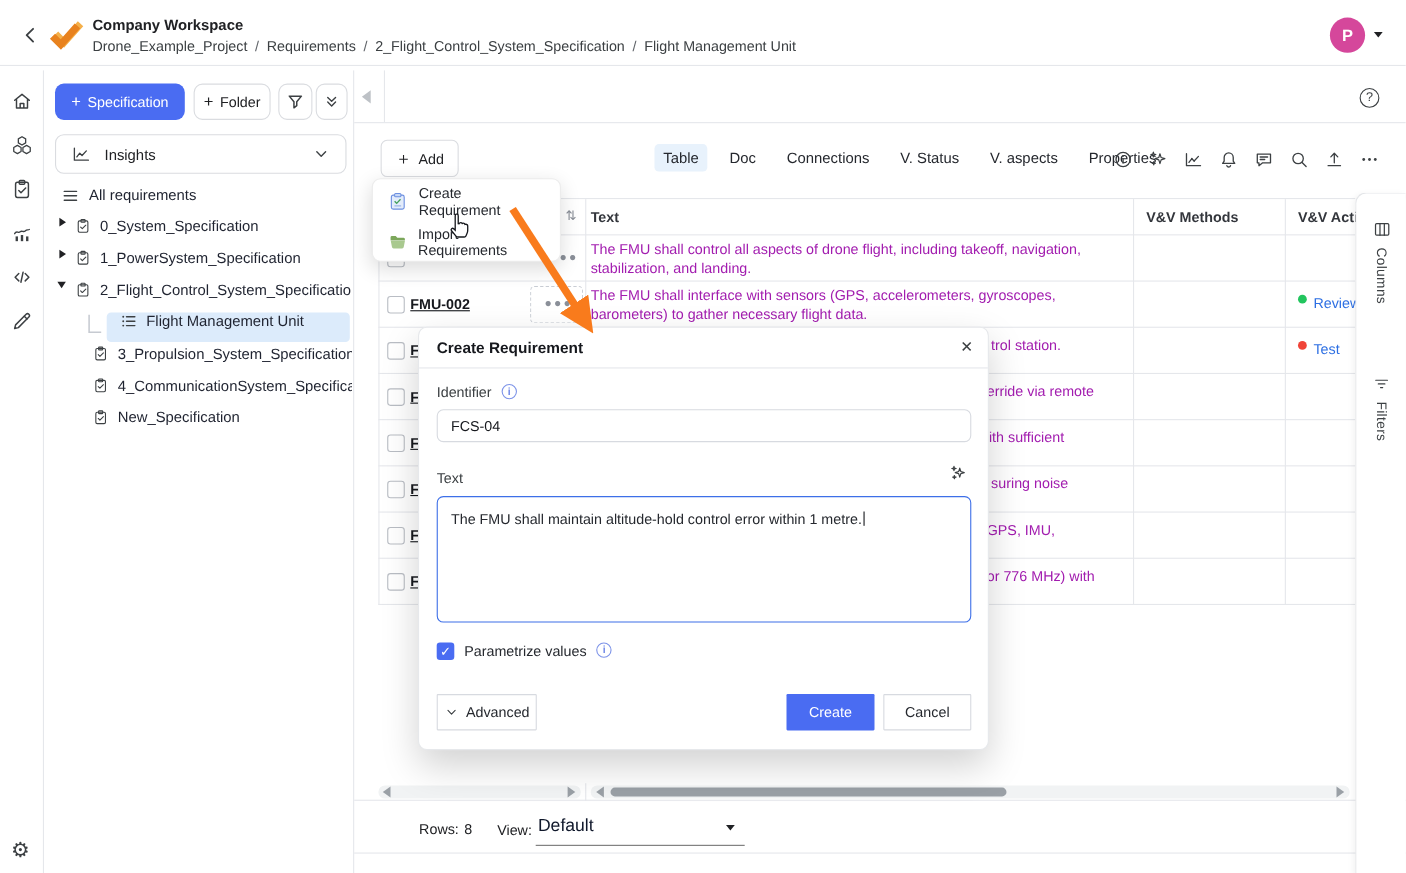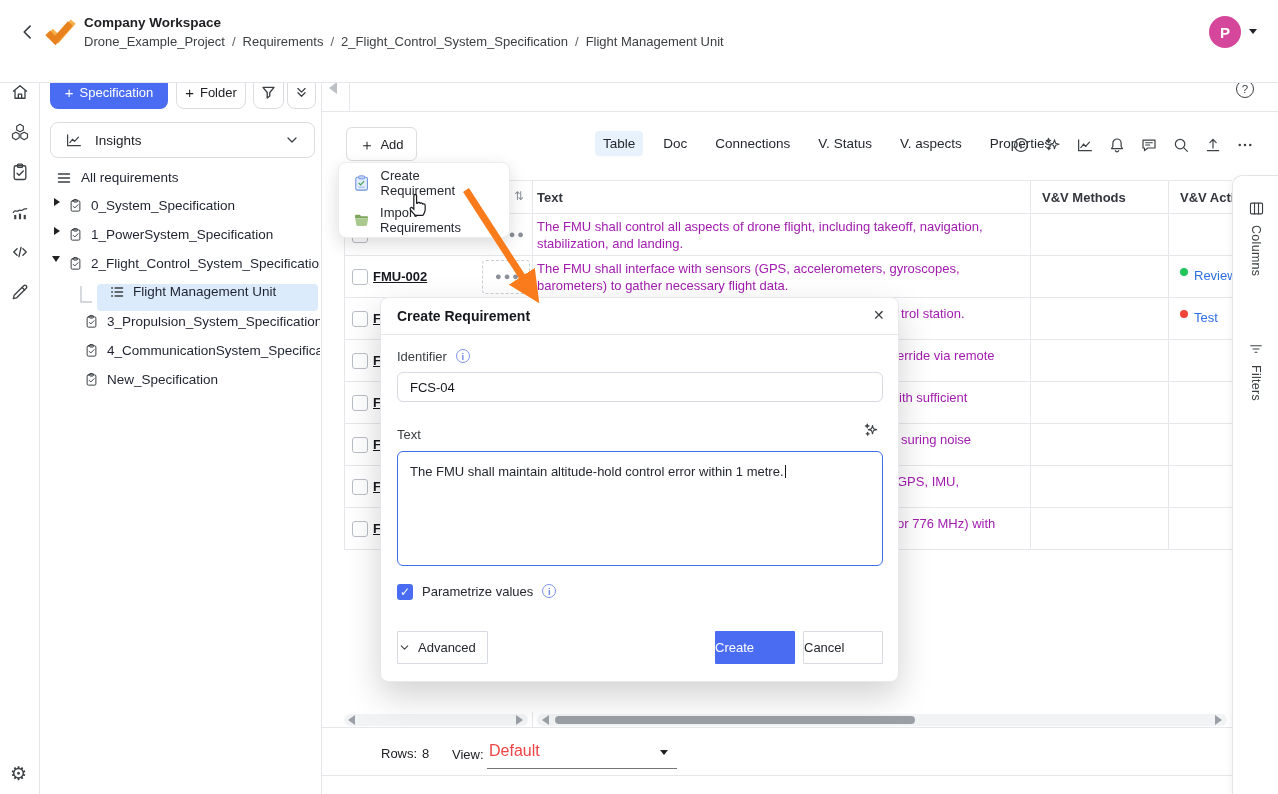--- a/index.html
+++ b/index.html
@@ -10,21 +10,21 @@
   }
   *{margin:0;padding:0;box-sizing:border-box;}
   html,body{width:1278px;height:794px;}
   body{font-family:"Liberation Sans","DejaVu Sans",sans-serif;background:#fff;color:var(--txt);
        position:relative;overflow:hidden;font-size:13px;}
   .abs{position:absolute;}
   .flex{display:flex;align-items:flex-start;}
   svg{display:block;}
   .ic{stroke:#3C4043;fill:none;stroke-width:1.6;stroke-linecap:round;stroke-linejoin:round;}
   
-  .topbar{left:0;top:0;width:1278px;height:83px;border-bottom:1px solid var(--border);background:#fff;z-index:20;padding-left:20px;}
+  .topbar{left:0;top:0;width:1278px;height:60px;border-bottom:1px solid var(--border);background:#fff;z-index:20;padding-left:20px;}
   .crumb a{color:var(--txt2);text-decoration:none;}
   .crumb .sep{color:#5F6368;margin:0 7px;}
   .avatar{width:32px;height:32px;border-radius:50%;background:var(--pink);color:#fff;
           font-weight:700;font-size:15px;display:flex;align-items:center;justify-content:center;}
   .caret{width:0;height:0;border-left:4.5px solid transparent;border-right:4.5px solid transparent;border-top:5.5px solid #202124;}
   
   .rail{left:0;top:64px;width:40px;height:730px;border-right:1px solid var(--border);background:#fff;}
   .rail .btn{position:absolute;left:10px;width:20px;height:20px;cursor:pointer;}
   
   .sidebar{left:40px;top:64px;width:282px;height:730px;border-right:1px solid var(--border);background:#fff;}
@@ -63,21 +63,21 @@
   
   .menu{background:#fff;border:1px solid #ECECEC;border-radius:8px;box-shadow:0 6px 18px rgba(0,0,0,.14);z-index:40;}
   .menu-item{height:37px;display:flex;align-items:center;gap:10px;padding:0 14px;font-size:13px;color:#25282e;cursor:pointer;}
   
   .modal{background:#fff;border:1px solid #E6E8EB;border-radius:8px;box-shadow:0 14px 34px rgba(0,0,0,.18);z-index:50;}
   .mlabel{font-size:13px;color:#3C4043;}
   .minput{width:486px;height:30px;border:1px solid var(--border2);border-radius:6px;font-size:13px;
           padding:0 12px;color:#16181d;font-family:inherit;outline:none;}
   .mtextarea{border:1.5px solid #3D6FE8;border-radius:6px;font-size:13px;color:#25282e;padding:11px 12px;line-height:17px;}
   .mcaret{display:inline-block;width:1px;height:13px;background:#16181d;vertical-align:-2px;margin-left:1px;}
-  .mbtn{height:33px;border-radius:1px;font-size:13px;display:flex;align-items:center;justify-content:flex-start;cursor:pointer;}
+  .mbtn{height:33px;border-radius:1px;font-size:13px;display:flex;align-items:center;justify-content:center;cursor:pointer;}
   .mbtn.outline{border:1px solid var(--border2);background:#fff;color:#25282e;gap:7px;}
   .mbtn.fill{background:var(--accent);color:#fff;border:none;}
   .ckd{width:16px;height:16px;border-radius:3px;background:var(--accent);color:#fff;font-size:12px;
        display:flex;align-items:center;justify-content:center;font-weight:700;}
   .info-i{width:14px;height:14px;border:1.2px solid #7D93E8;border-radius:50%;color:#6E87E8;font-size:9.5px;
           display:flex;align-items:center;justify-content:center;font-weight:700;font-style:normal;}
   .helpq{width:18px;height:18px;border:1.5px solid #3C4043;border-radius:50%;color:#3C4043;font-size:11.5px;
          display:flex;align-items:center;justify-content:center;cursor:pointer;}
 </style>
 </head>
@@ -432,21 +432,21 @@
   <span class="abs arr-l" style="left:5px;top:1px;"></span>
   <div class="abs sb-thumb" style="left:18px;top:2px;width:360px;height:8px;"></div>
   <span class="abs arr-r" style="left:678px;top:1px;"></span>
 </div>
 
 <div class="abs" style="left:322px;top:727px;width:956px;height:49px;border-top:1px solid var(--border);border-bottom:1px solid var(--border);">
   <span class="abs" style="left:59px;top:18px;color:#202124;">Rows:</span>
   <span class="abs" style="left:100px;top:18px;color:#202124;">8</span>
   <span class="abs" style="left:130px;top:19px;color:#202124;">View:</span>
   <div class="abs" style="left:165px;top:11px;width:190px;height:30px;border-bottom:1px solid #757575;cursor:pointer;">
-    <span class="abs" style="left:2px;top:3px;font-size:16px;color:#ef4444;">Default</span>
+    <span class="abs" style="left:2px;top:3px;font-size:16px;color:#0f172a;">Default</span>
     <span class="abs caret" style="left:173px;top:11px;"></span>
   </div>
 </div>
 
 <div class="abs menu" style="left:338px;top:162px;width:172px;height:76px;padding:1px 0;">
   <div class="menu-item">
     <svg width="18" height="18" viewBox="0 0 19 19">
       <rect x="3" y="3.4" width="12.6" height="13.8" rx="1.8" fill="#E3ECFB" stroke="#6C8FE0" stroke-width="1.1"></rect>
       <rect x="6.2" y="1.8" width="6.2" height="3.2" rx="1" fill="#C7D8F6" stroke="#6C8FE0" stroke-width="1"></rect>
       <path d="M6.2 9.5 l2 2 3.8-4" stroke="#44A05C" stroke-width="1.3" fill="none"></path>

